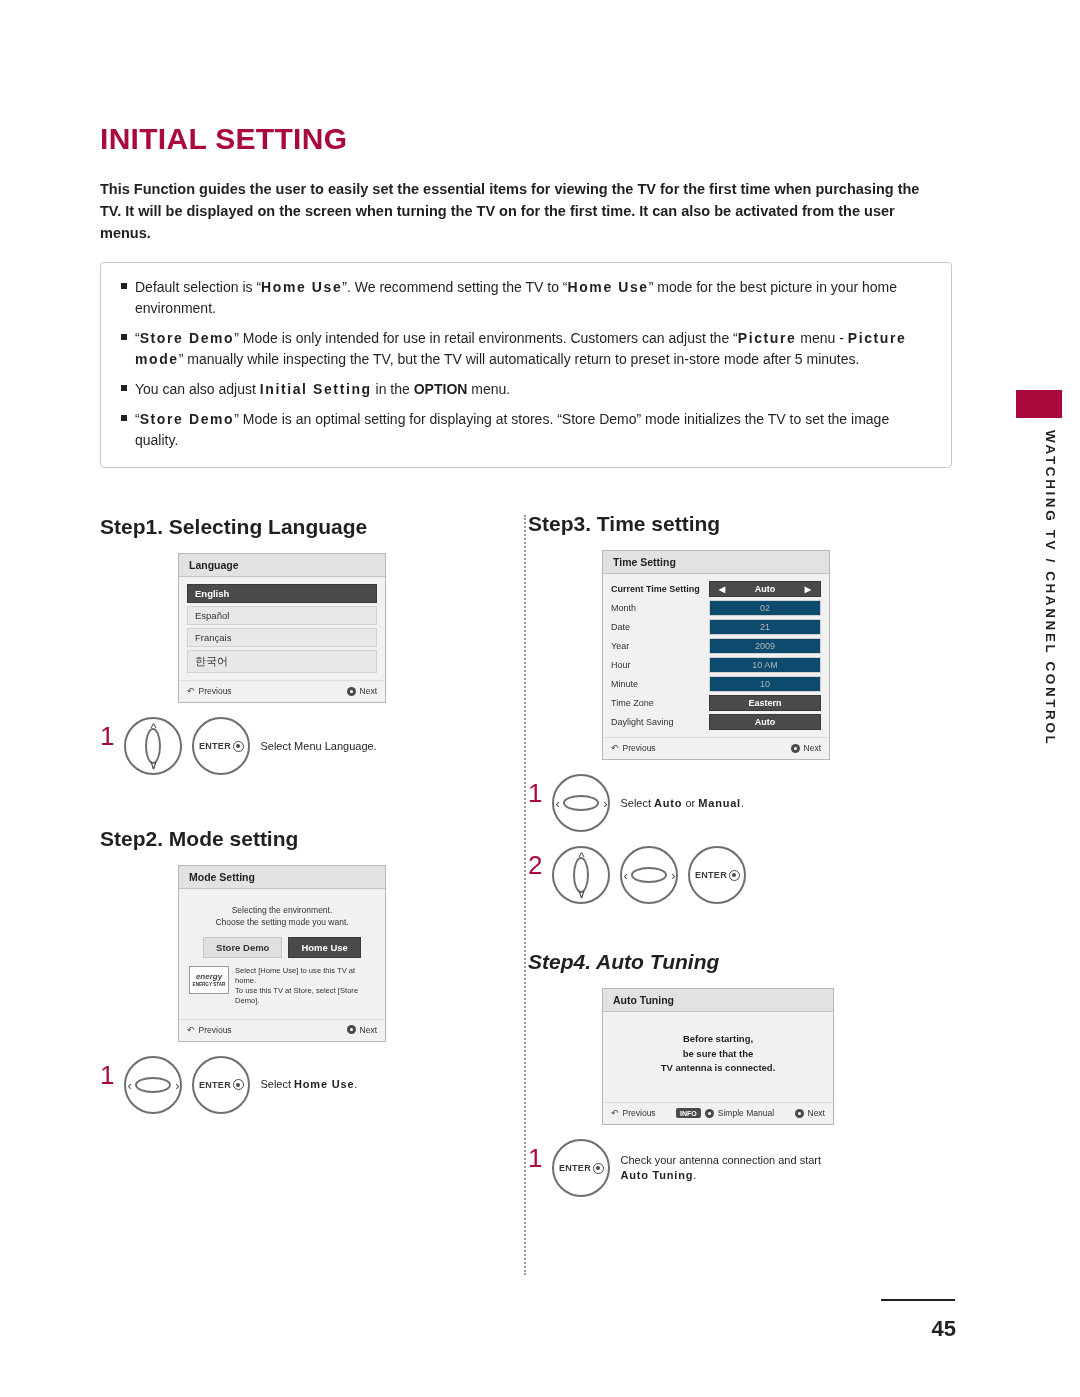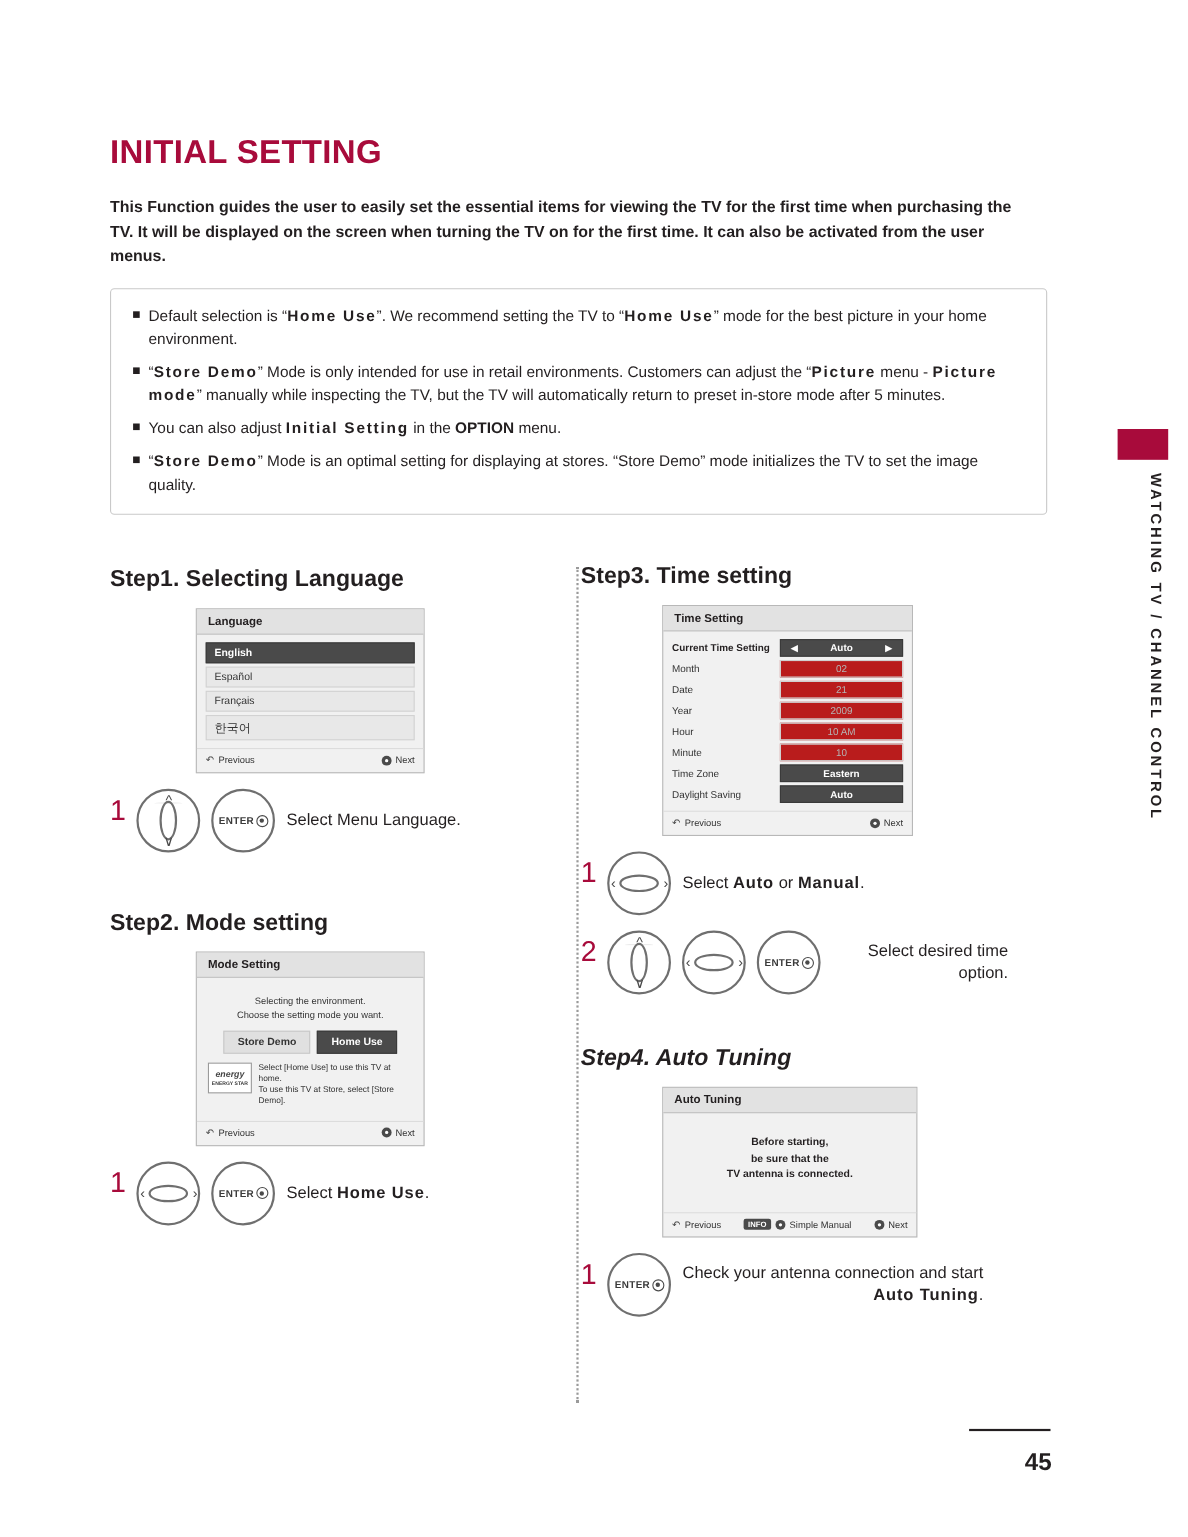--- a/index.html
+++ b/index.html
@@ -113,21 +113,21 @@
   }
 
   
   .osd-time { width:228px; }
   .tr {
     display:flex; align-items:center;
     font-size:9px; margin-bottom:3px; color:#333;
   }
   .tr .lbl { width:98px; }
   .tr .val {
-    flex:1; background:#b91c1c; border:1px solid #d0d0d0;
+    flex:1; background:#0c4a6e; border:1px solid #d0d0d0;
     text-align:center; padding:2px 0; color:#b5b5b5; font-size:9px;
   }
   .tr .val.dark { background:#4a4a4a; color:#fff; border-color:#3a3a3a; font-weight:bold; }
   .tr.cur { font-weight:bold; color:#231f20; }
   .arrow-l, .arrow-r { font-size:8px; color:#fff; padding:0 5px; }
   .valbox-arrow {
     flex:1; display:flex; align-items:center; justify-content:space-between;
     background:#4a4a4a; border:1px solid #3a3a3a; padding:2px 4px;
   }
   .valbox-arrow .t { flex:1; text-align:center; color:#fff; font-weight:bold; font-size:9px; }
@@ -165,21 +165,21 @@
     background:#4a4a4a; color:#fff; font-size:7px; font-weight:bold;
     padding:1.5px 4px; border-radius:2px;
   }
 
   
   .instr { display:flex; align-items:center; gap:10px; margin-top:14px; }
   .step-num {
     font-size:26px; color:#a80b3b; font-weight:normal;
     line-height:1; align-self:flex-start; margin-top:6px;
   }
-  .instr-txt { font-size:15px; color:#231f20; line-height:1.35;text-align:right; }
+  .instr-txt { font-size:11px; color:#231f20; line-height:1.35; }
   .instr-txt .k { font-weight:bold; letter-spacing:0.8px; }
 
   
   .key {
     width:58px; height:58px; border-radius:50%;
     border:2px solid #6f6f6f; background:#fff;
     display:flex; align-items:center; justify-content:center;
     position:relative; flex:none;
   }
   .key.ud::before {
@@ -449,21 +449,20 @@
       </div>
       <div class="key">
         <span class="hline"></span>
         <span class="chev left">‹</span>
         <span class="chev right">›</span>
       </div>
       <div class="key enter">
         <span class="etxt">ENTER</span>
         <span class="ebtn"></span>
       </div>
-      <div class="instr-txt" style="max-width:160px;">Select desired time option.</div>
     </div>
 
     <h2 class="step-h" style="margin-top:46px;font-style:italic;">
       <span class="num">Step4.</span><span> Auto Tuning</span>
     </h2>
 
     <div class="osd" style="margin-left:74px; width:232px;">
       <div class="osd-head">Auto Tuning</div>
       <div class="auto-body">
         <div>Before starting,</div>

